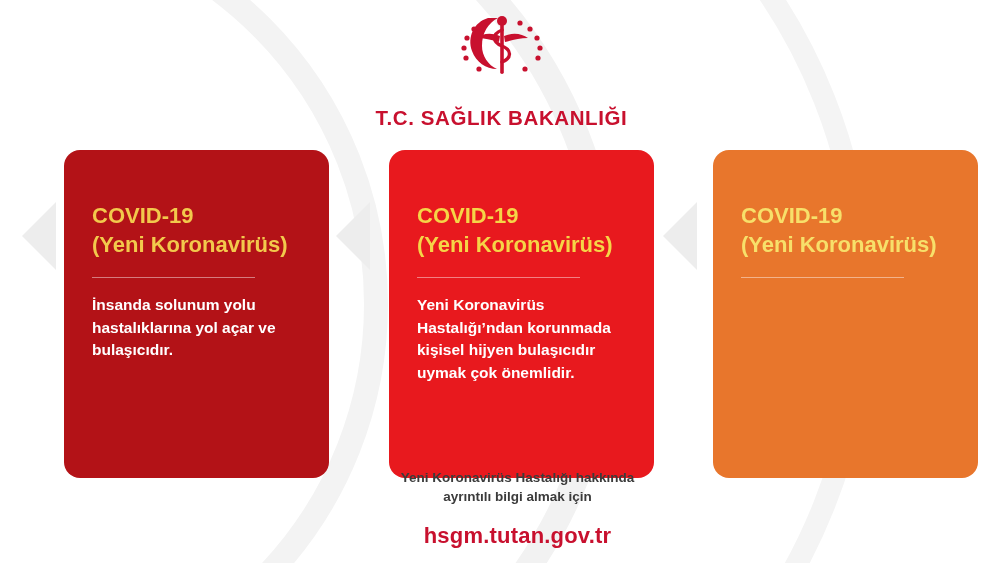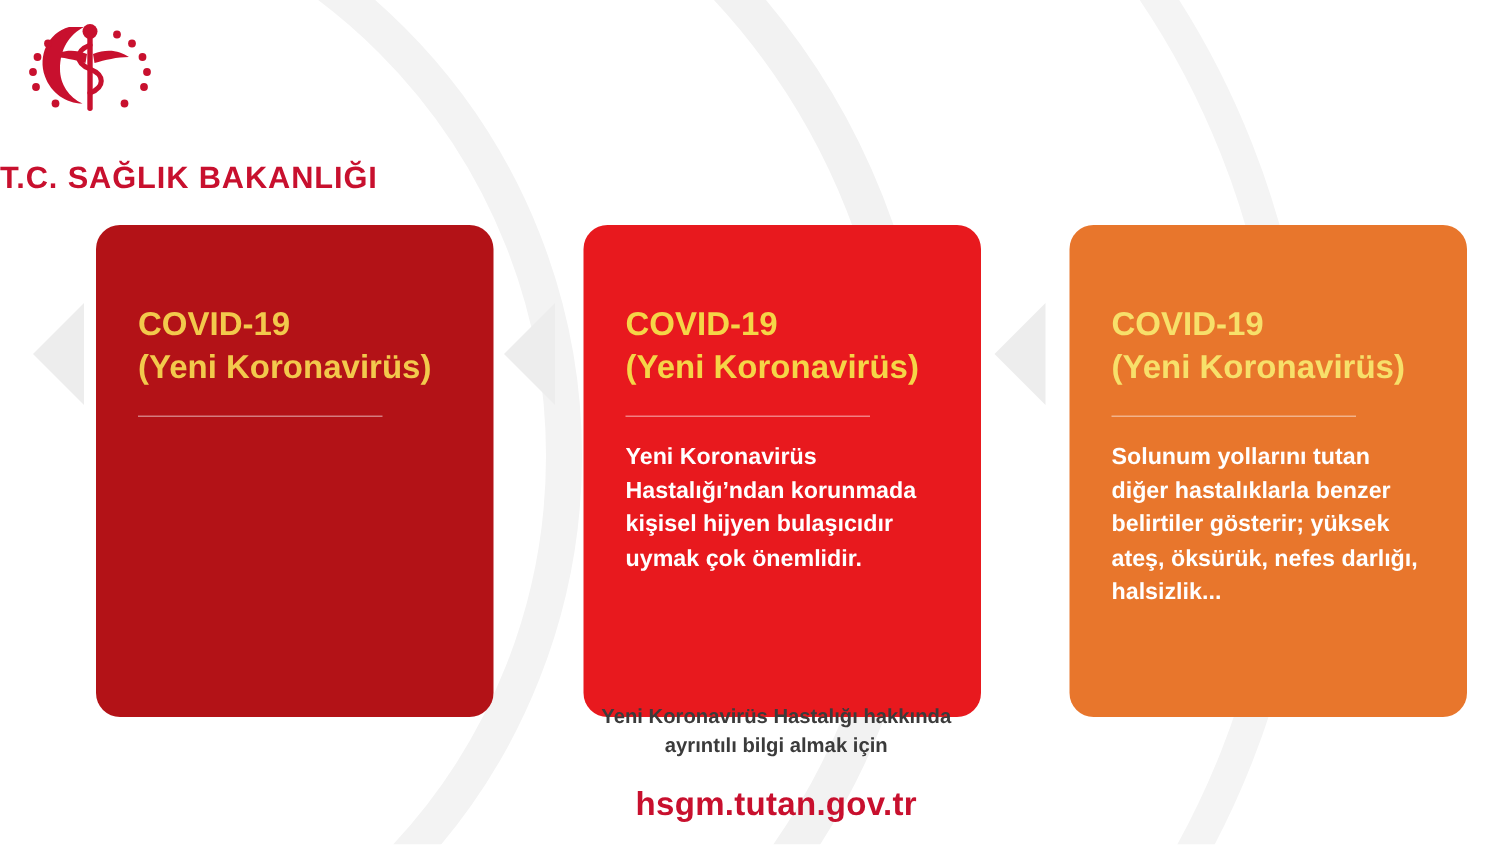--- a/index.html
+++ b/index.html
@@ -60,21 +60,21 @@
     border-width: 24px;
     border-color: #f3f3f3;
   }
 
   
   .header {
     position: absolute;
     top: 8px;
     left: 0;
     right: 0;
-    text-align: left;
+    text-align: center;
   }
   .logo-wrap {
     display: inline-block;
     position: relative;
     width: 120px;
     height: 86px;
   }
   .ministry-title {
     margin-top: 8px;
     font-size: 20.5px;
@@ -228,40 +228,40 @@
     <div class="notch notch-2"></div>
     <div class="notch notch-3"></div>
 
     <div class="card card-1">
       <div class="shadow-block"></div>
       <div class="card-title">
         <div>COVID-19</div>
         <div>(Yeni Koronavirüs)</div>
       </div>
       <div class="card-sep"></div>
+      <p class="card-body">İnsanda solunum yolu hastalıklarına yol açar ve bulaşıcıdır.</p>
     </div>
 
     <div class="card card-2">
       <div class="shadow-block"></div>
       <div class="card-title">
         <div>COVID-19</div>
         <div>(Yeni Koronavirüs)</div>
       </div>
       <div class="card-sep"></div>
       <p class="card-body">Yeni Koronavirüs Hastalığı’ndan korunmada kişisel hijyen bulaşıcıdır uymak çok önemlidir.</p>
     </div>
 
     <div class="card card-3">
       <div class="shadow-block"></div>
       <div class="card-title">
         <div>COVID-19</div>
         <div>(Yeni Koronavirüs)</div>
       </div>
       <div class="card-sep"></div>
-      <p class="card-body">Solunum yollarını tutan diğer hastalıklarla benzer belirtiler gösterir; yüksek ateş, öksürük, nefes darlığı, halsizlik...</p>
     </div>
 
   </div>
 
   <div class="footer">
     <p class="footer-note">
       <span>Yeni Koronavirüs Hastalığı hakkında</span><br>
       <span>ayrıntılı bilgi almak için</span>
     </p>
     <a class="footer-url" href="#">hsgm.tutan.gov.tr</a>

